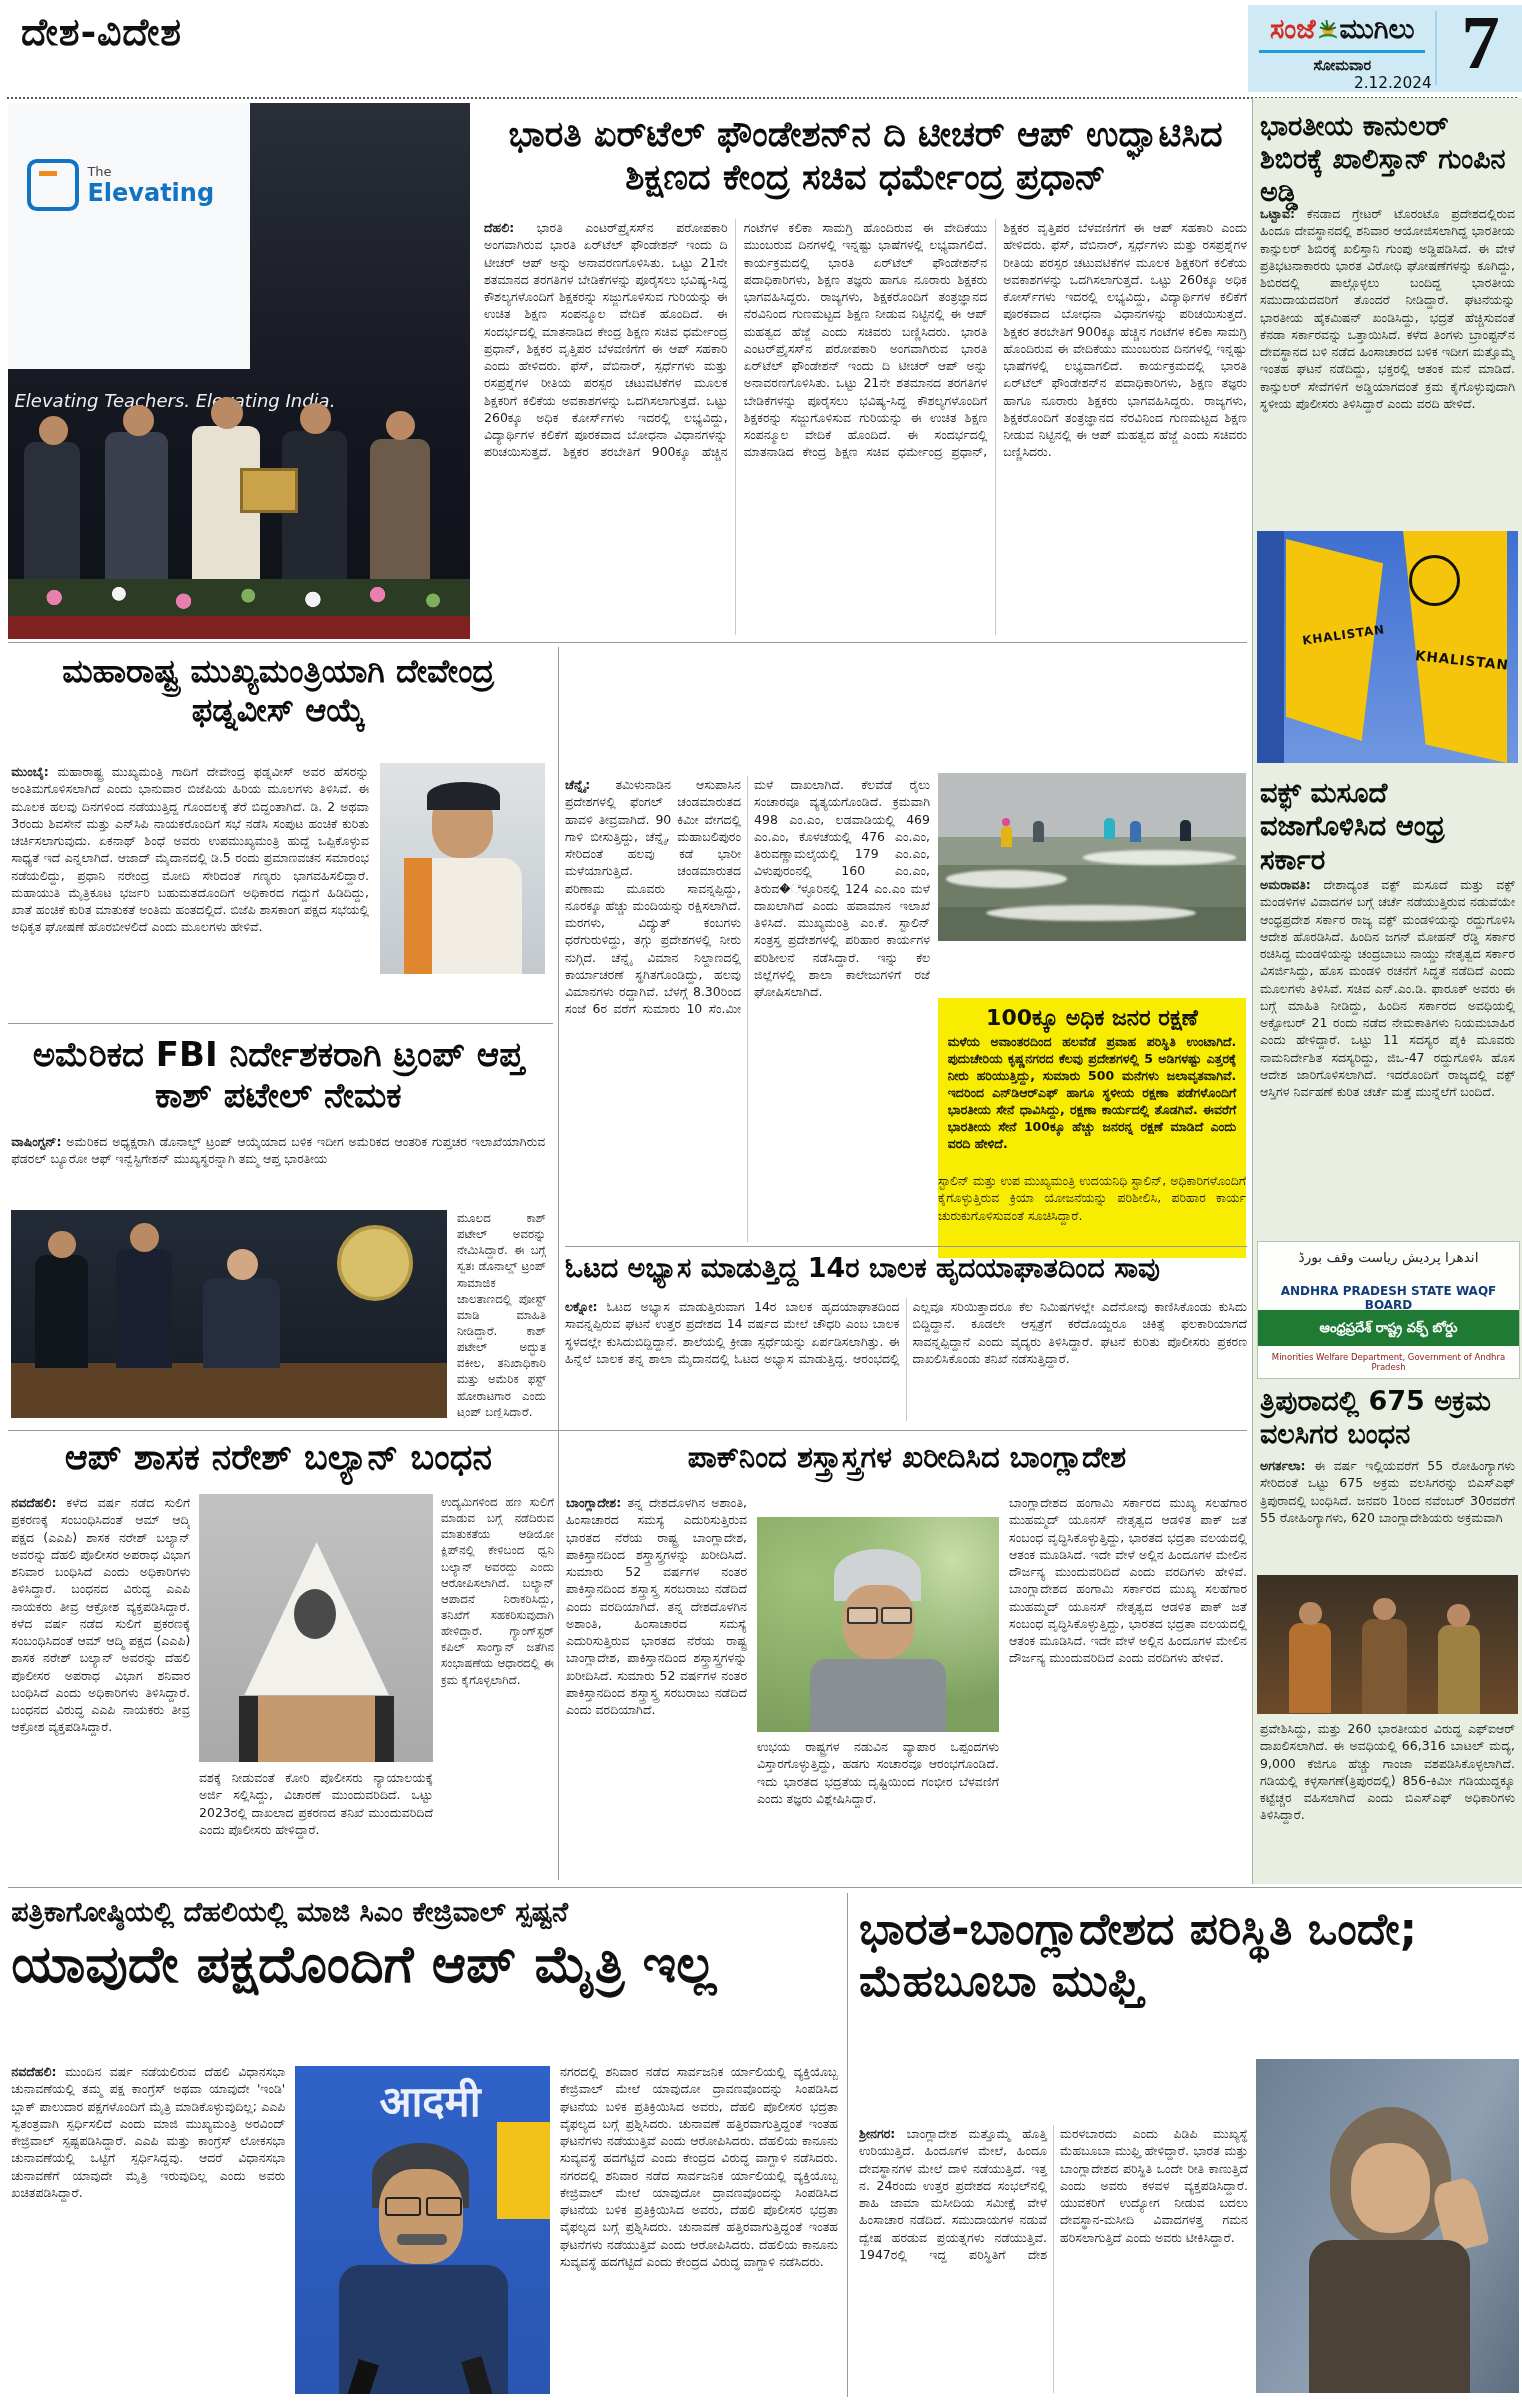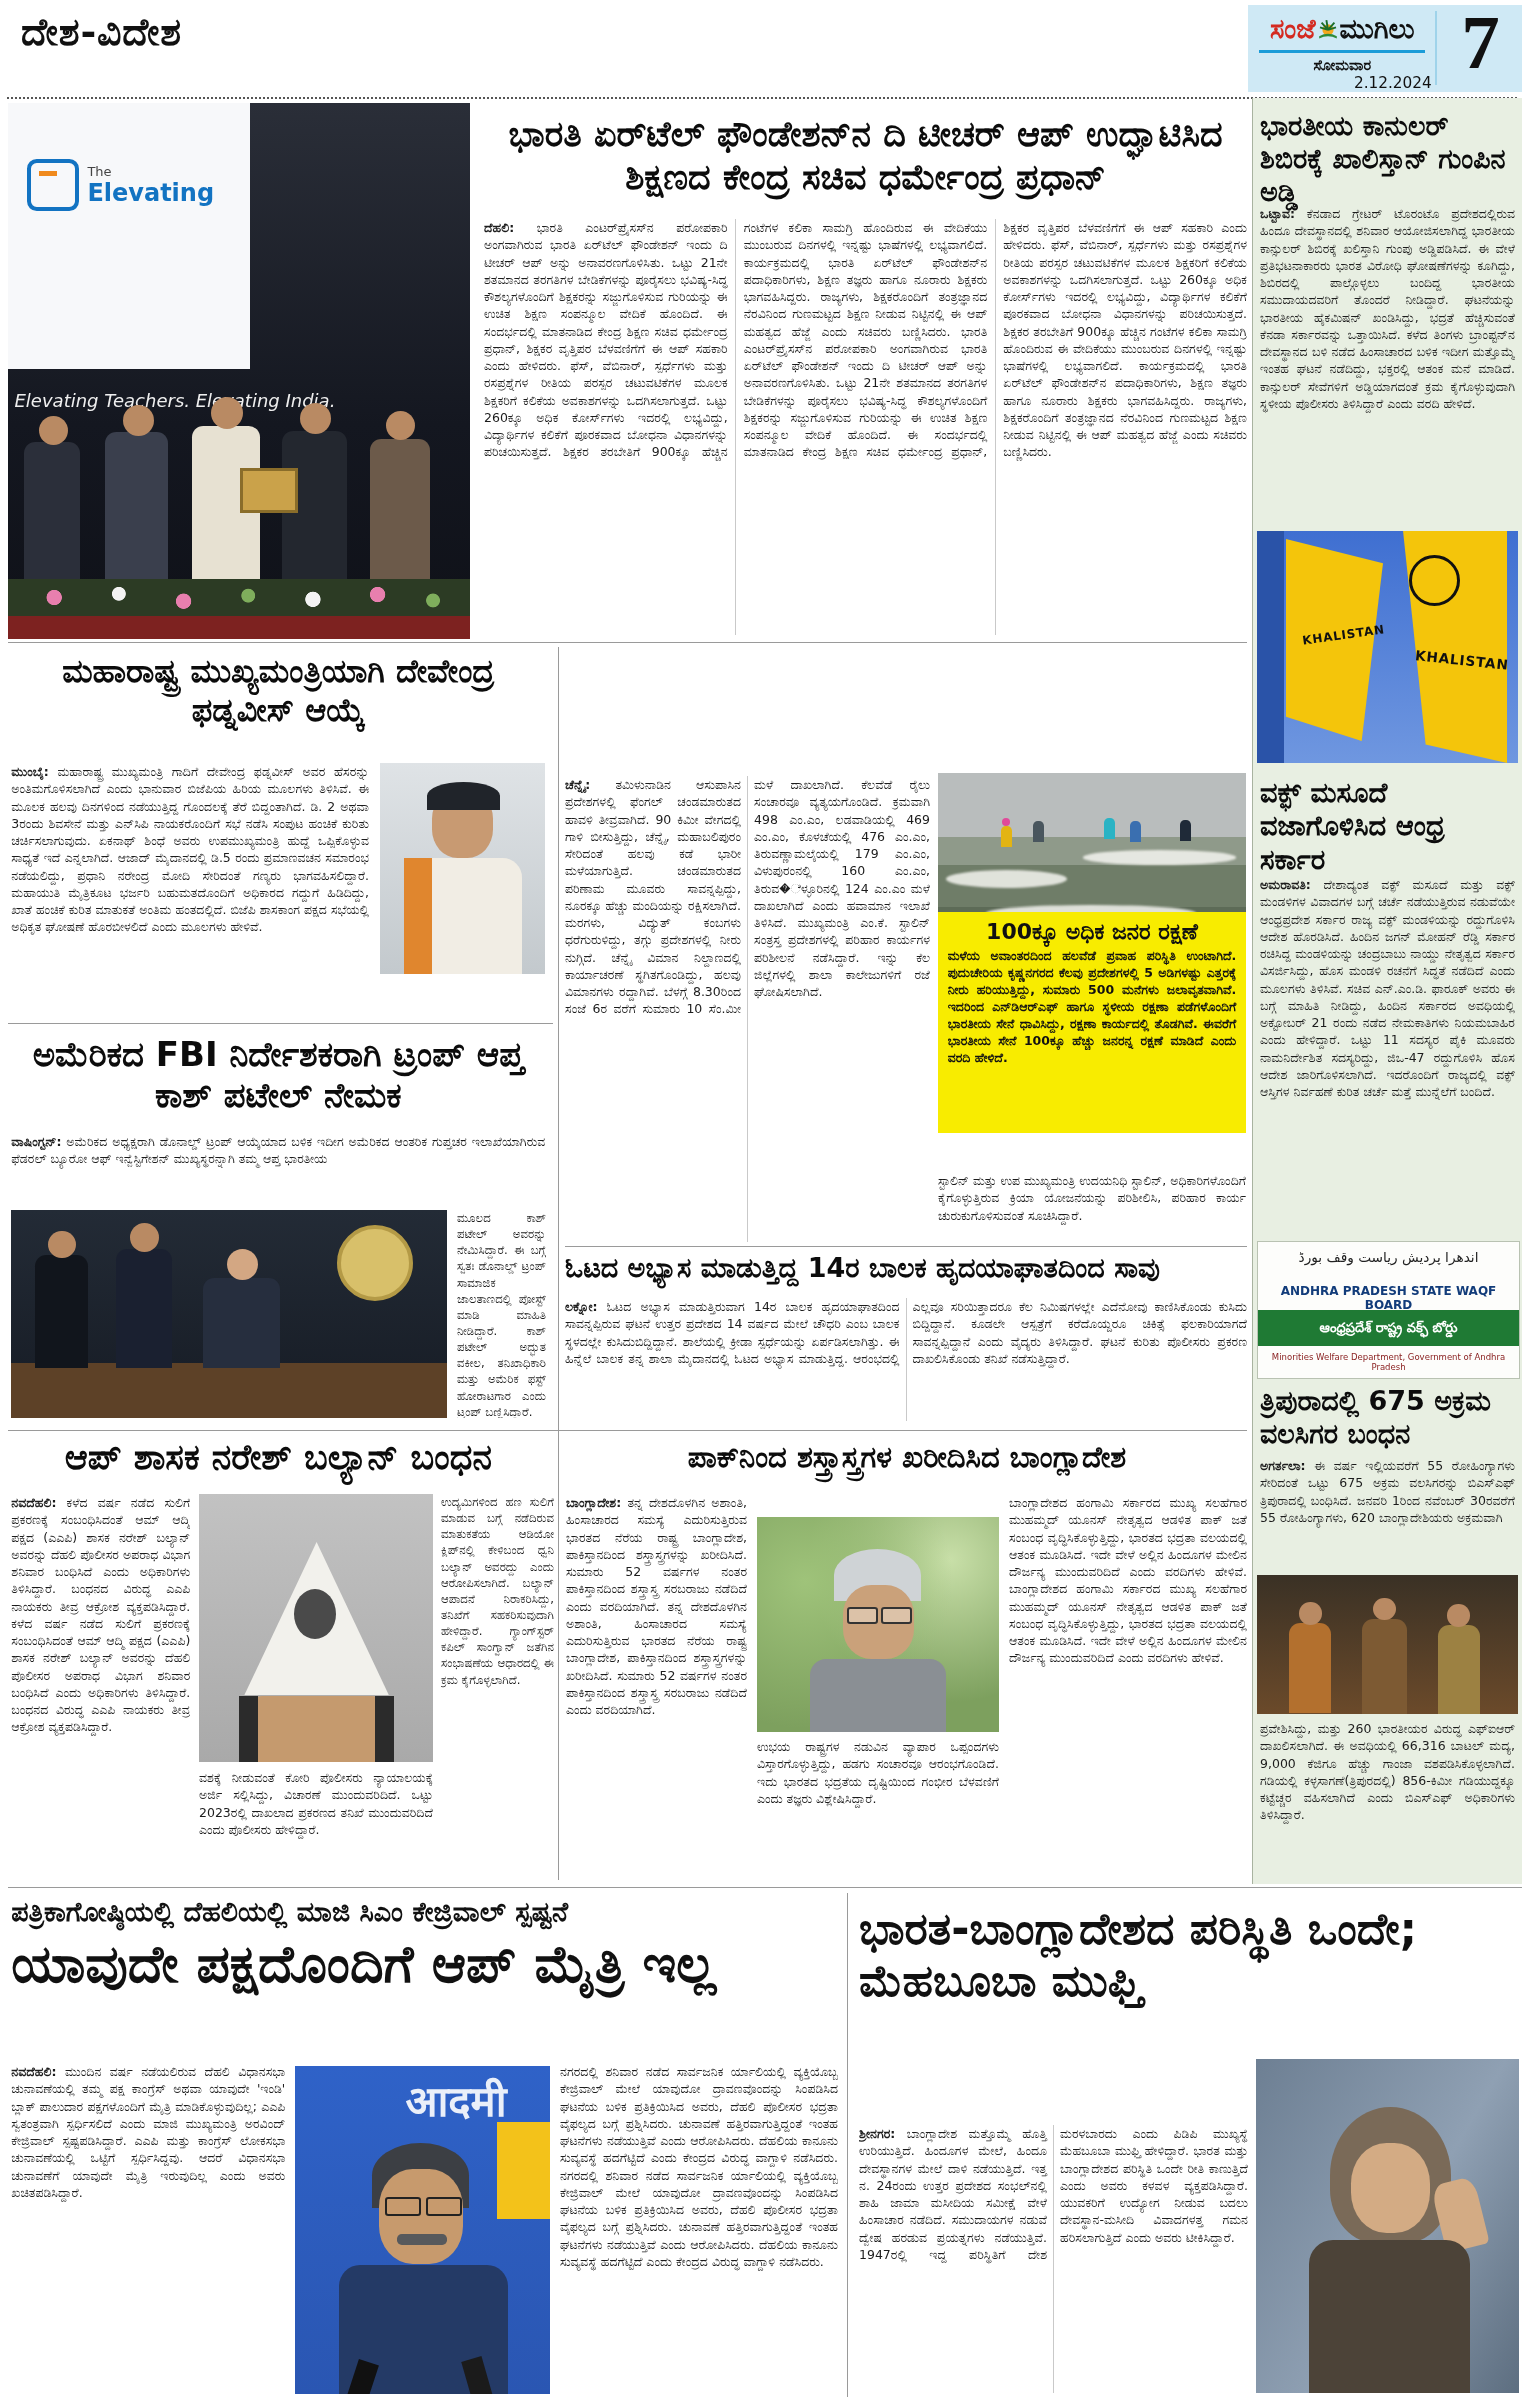--- a/index.html
+++ b/index.html
@@ -80,21 +80,21 @@
   .fbi-headline{left:11.3px;top:1034px;width:534px;font-size:34px;}
   .fbi-bodyA{left:11.3px;top:1133px;width:534px;height:74px;}
   .fbi-photo{left:11.3px;top:1210px;width:436px;height:208px;background:linear-gradient(#232b36,#161b24);}
   .fbi-bodyB{left:457px;top:1210px;width:89px;height:208px;font-size:11.7px;}
   .cyc-headline{left:565px;top:646px;width:682px;font-size:41px;font-weight:800;line-height:1.12;}
   .cyc-body{left:565px;top:776px;width:365px;height:466px;}
   .cyc-photo{left:938px;top:773px;width:308px;height:168px;
      background:linear-gradient(#b9bdbd 0 38%,#8f9a8a 38% 55%,#6f7d68 55% 80%,#5d6b57 80%);}
   .foam{position:absolute;background:rgba(245,245,240,.85);border-radius:50%;filter:blur(0.8px);}
   .fisher{position:absolute;width:10.5px;height:21px;border-radius:4.8px 4.8px 0 0;}
-  .rescue-box{left:938px;top:912px;width:308px;height:221px;background:#f8ec00;padding:6.5px 9.7px;box-sizing:border-box;}
+  .rescue-box{left:938px;top:998px;width:308px;height:260px;background:#f8ec00;padding:6.5px 9.7px;box-sizing:border-box;}
   .rescue-title{font-size:22px;font-weight:800;text-align:center;margin-bottom:4.8px;}
   .rescue-text{font-size:12.5px;font-weight:600;line-height:1.35;text-align:justify;}
   .cyc-body-bottom{left:938px;top:1172px;width:308px;height:69px;}
   .boy-headline{left:565px;top:1252px;width:682px;font-size:27px;}
   .boy-body{left:565px;top:1298px;width:682px;height:123px;}
   
   .bal-headline{left:11.3px;top:1436px;width:534px;font-size:35px;}
   .bal-colL{left:11.3px;top:1494px;width:179px;height:386px;}
   .bal-photo{left:199px;top:1494px;width:234px;height:268px;background:linear-gradient(#c2c2c2,#a9a9a9);}
   .bal-cap{position:absolute;left:22.6px;top:48px;width:190px;height:153px;background:#f2f1ec;
@@ -319,21 +319,21 @@
   <div class="abs hrule" style="left:8px;top:1887px;width:1515px;"></div>
   <div class="abs vrule" style="left:847px;top:1893px;height:504px;"></div>
 
   <div class="abs kej-kicker">ಪತ್ರಿಕಾಗೋಷ್ಠಿಯಲ್ಲಿ ದೆಹಲಿಯಲ್ಲಿ ಮಾಜಿ ಸಿಎಂ ಕೇಜ್ರಿವಾಲ್ ಸ್ಪಷ್ಟನೆ</div>
   <div class="abs kej-headline">ಯಾವುದೇ ಪಕ್ಷದೊಂದಿಗೆ ಆಪ್ ಮೈತ್ರಿ ಇಲ್ಲ</div>
   <div class="abs body-text kej-colL">
     <span class="dateline">ನವದೆಹಲಿ:</span>
     <span>ಮುಂದಿನ ವರ್ಷ ನಡೆಯಲಿರುವ ದೆಹಲಿ ವಿಧಾನಸಭಾ ಚುನಾವಣೆಯಲ್ಲಿ ತಮ್ಮ ಪಕ್ಷ ಕಾಂಗ್ರೆಸ್ ಅಥವಾ ಯಾವುದೇ 'ಇಂಡಿ' ಬ್ಲಾಕ್ ಪಾಲುದಾರ ಪಕ್ಷಗಳೊಂದಿಗೆ ಮೈತ್ರಿ ಮಾಡಿಕೊಳ್ಳುವುದಿಲ್ಲ; ಎಎಪಿ ಸ್ವತಂತ್ರವಾಗಿ ಸ್ಪರ್ಧಿಸಲಿದೆ ಎಂದು ಮಾಜಿ ಮುಖ್ಯಮಂತ್ರಿ ಅರವಿಂದ್ ಕೇಜ್ರಿವಾಲ್ ಸ್ಪಷ್ಟಪಡಿಸಿದ್ದಾರೆ. ಎಎಪಿ ಮತ್ತು ಕಾಂಗ್ರೆಸ್ ಲೋಕಸಭಾ ಚುನಾವಣೆಯಲ್ಲಿ ಒಟ್ಟಿಗೆ ಸ್ಪರ್ಧಿಸಿದ್ದವು. ಆದರೆ ವಿಧಾನಸಭಾ ಚುನಾವಣೆಗೆ ಯಾವುದೇ ಮೈತ್ರಿ ಇರುವುದಿಲ್ಲ ಎಂದು ಅವರು ಖಚಿತಪಡಿಸಿದ್ದಾರೆ.</span>
   </div>
   <div class="abs ph kej-photo">
-    <div class="abs" style="left:0;top:4.8px;width:270px;text-align:center;font-size:42px;font-weight:800;color:#ffffff;opacity:.9;margin-left:26px;">आदमी</div>
+    <div class="abs" style="left:0;top:4.8px;width:270px;text-align:center;font-size:42px;font-weight:800;color:#ffffff;opacity:.9;">आदमी</div>
     <div class="abs" style="left:202px;top:56px;width:53px;height:97px;background:#f3c21a;"></div>
     <div class="abs" style="left:77px;top:77px;width:97px;height:65px;background:#3c3f44;border-radius:50% 50% 0 0;"></div>
     <div class="abs" style="left:84px;top:103px;width:84px;height:95px;background:#c79a6d;border-radius:40%;"></div>
     <div class="abs" style="left:90px;top:131px;width:32px;height:14.5px;border:2.4px solid #222;border-radius:3.2px;"></div>
     <div class="abs" style="left:131px;top:131px;width:32px;height:14.5px;border:2.4px solid #222;border-radius:3.2px;"></div>
     <div class="abs" style="left:102px;top:168px;width:50px;height:11.3px;background:#57595c;border-radius:4.8px;"></div>
     <div class="abs" style="left:44px;top:199px;width:169px;height:129px;background:#243a66;border-radius:21px 21px 0 0;"></div>
     <div class="abs" style="left:56px;top:295px;width:21px;height:48px;background:#111;transform:rotate(18deg);"></div>
     <div class="abs" style="left:173px;top:292px;width:21px;height:52px;background:#1b1b1b;transform:rotate(-16deg);"></div>
   </div>

